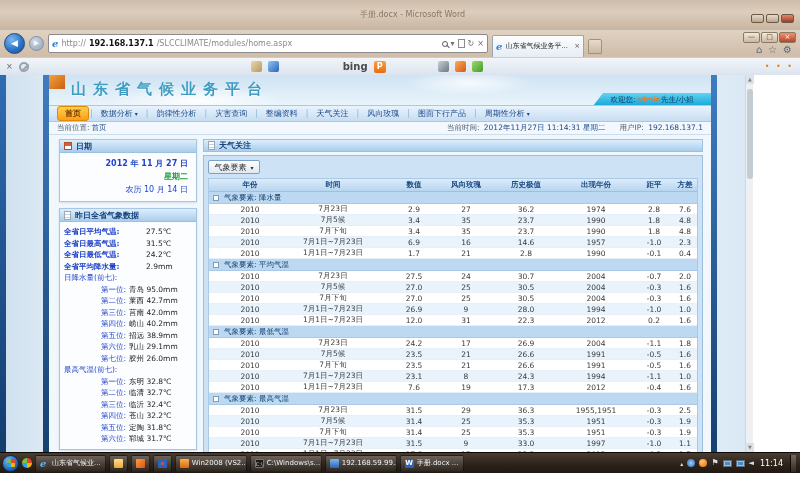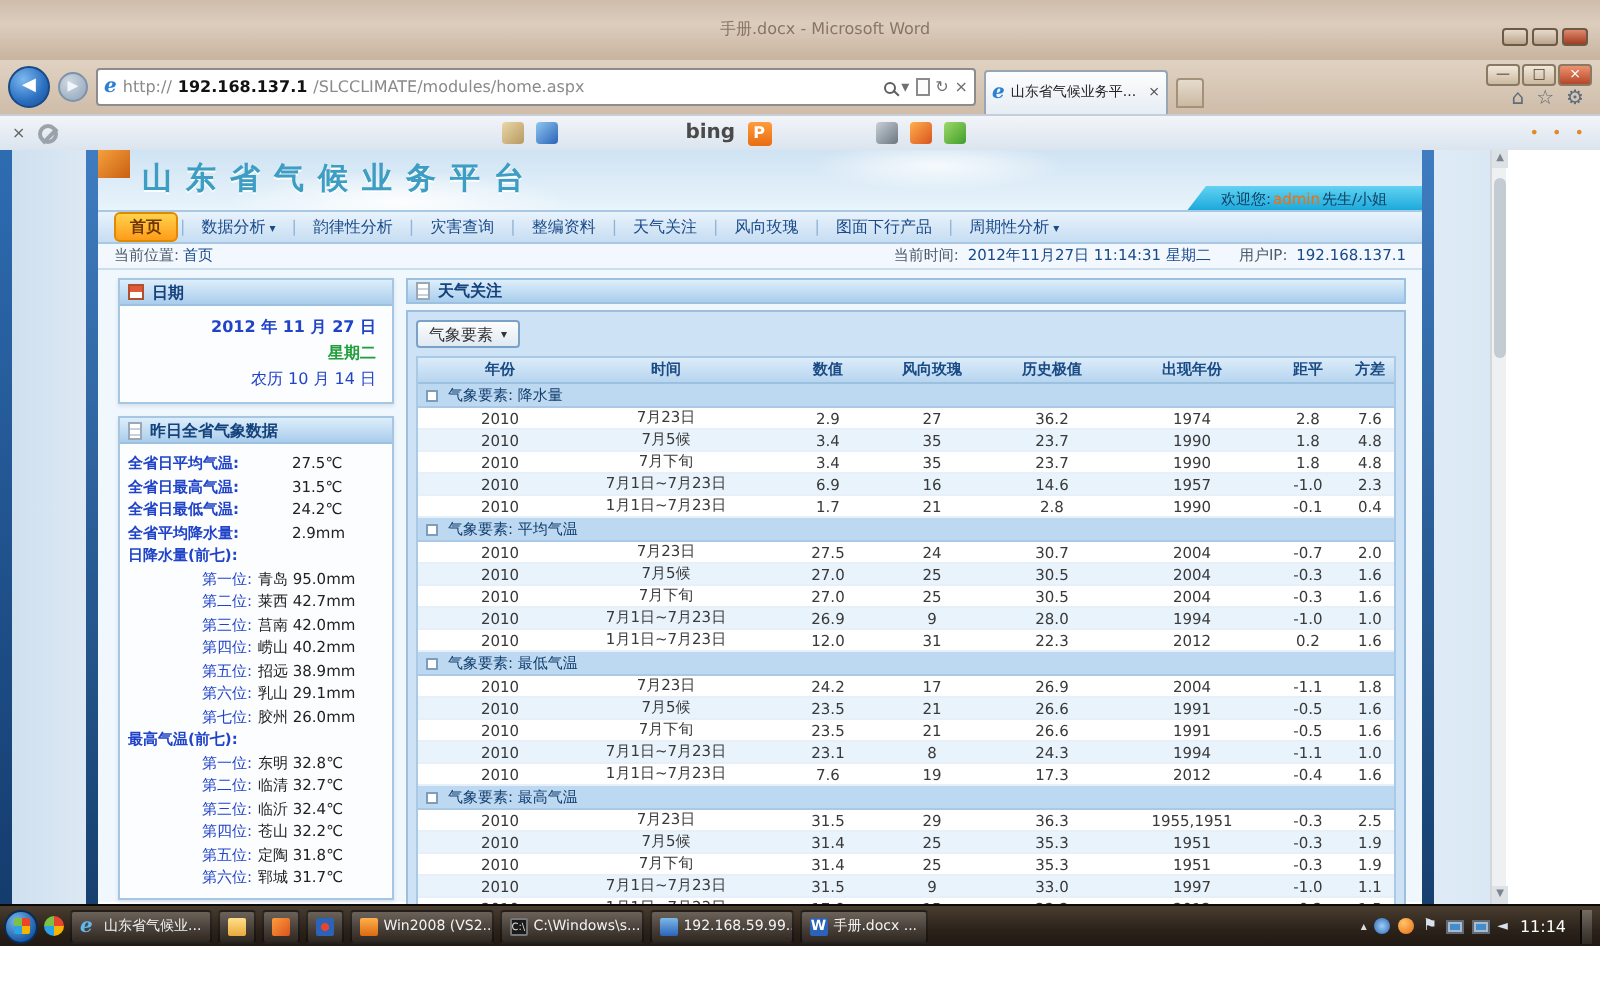--- a/index.html
+++ b/index.html
@@ -120,21 +120,21 @@
     linear-gradient(180deg,transparent 2px,#c7d2dc 2px,#c7d2dc 3px,transparent 3px,transparent 5px,#c7d2dc 5px,#c7d2dc 6px,transparent 6px),#fff;}
   .date-body{padding:4px 8px 5px 0;text-align:right;font-size:8px;line-height:13px;}
   .d-solar{color:#2143c8;font-weight:bold;}
   .d-week{color:#1f9e3a;font-weight:bold;}
   .d-lunar{color:#2143c8;}
   .d-ganzhi{color:#2a9aa0;}
   .wx-body{padding:4px 3px 4px 4px;font-size:7.5px;line-height:11.5px;}
   .stat-line{display:flex;}
   .stat-line .sl{color:#2143c8;font-weight:bold;flex:0 0 82px;}
   .stat-line .sv{color:#222;}
-  .sec-title{color:#2143c8;font-weight:bold;}
+  .sec-title{color:#2143c8;font-weight:normal;}
   .rank-line{display:flex;}
   .rank-line .rk{flex:0 0 62px;text-align:right;color:#2143c8;}
   .rank-line .rv{color:#222;margin-left:3px;}
 
   
   .main{position:absolute;left:154px;right:8px;top:4px;}
   .main-head{height:13px;background:linear-gradient(180deg,#ddeefb,#a9cdec);border:1px solid #9cc0e0;
     display:flex;align-items:center;gap:4px;padding:0 4px;font-size:8px;font-weight:bold;color:#16427c;}
   .main-sub{margin-top:3px;border:1px solid #9dbfdd;background:#cde2f4;padding:4px;}
   .elem-btn{width:52px;height:14px;background:linear-gradient(180deg,#fdfdfd,#dfe9f2);

